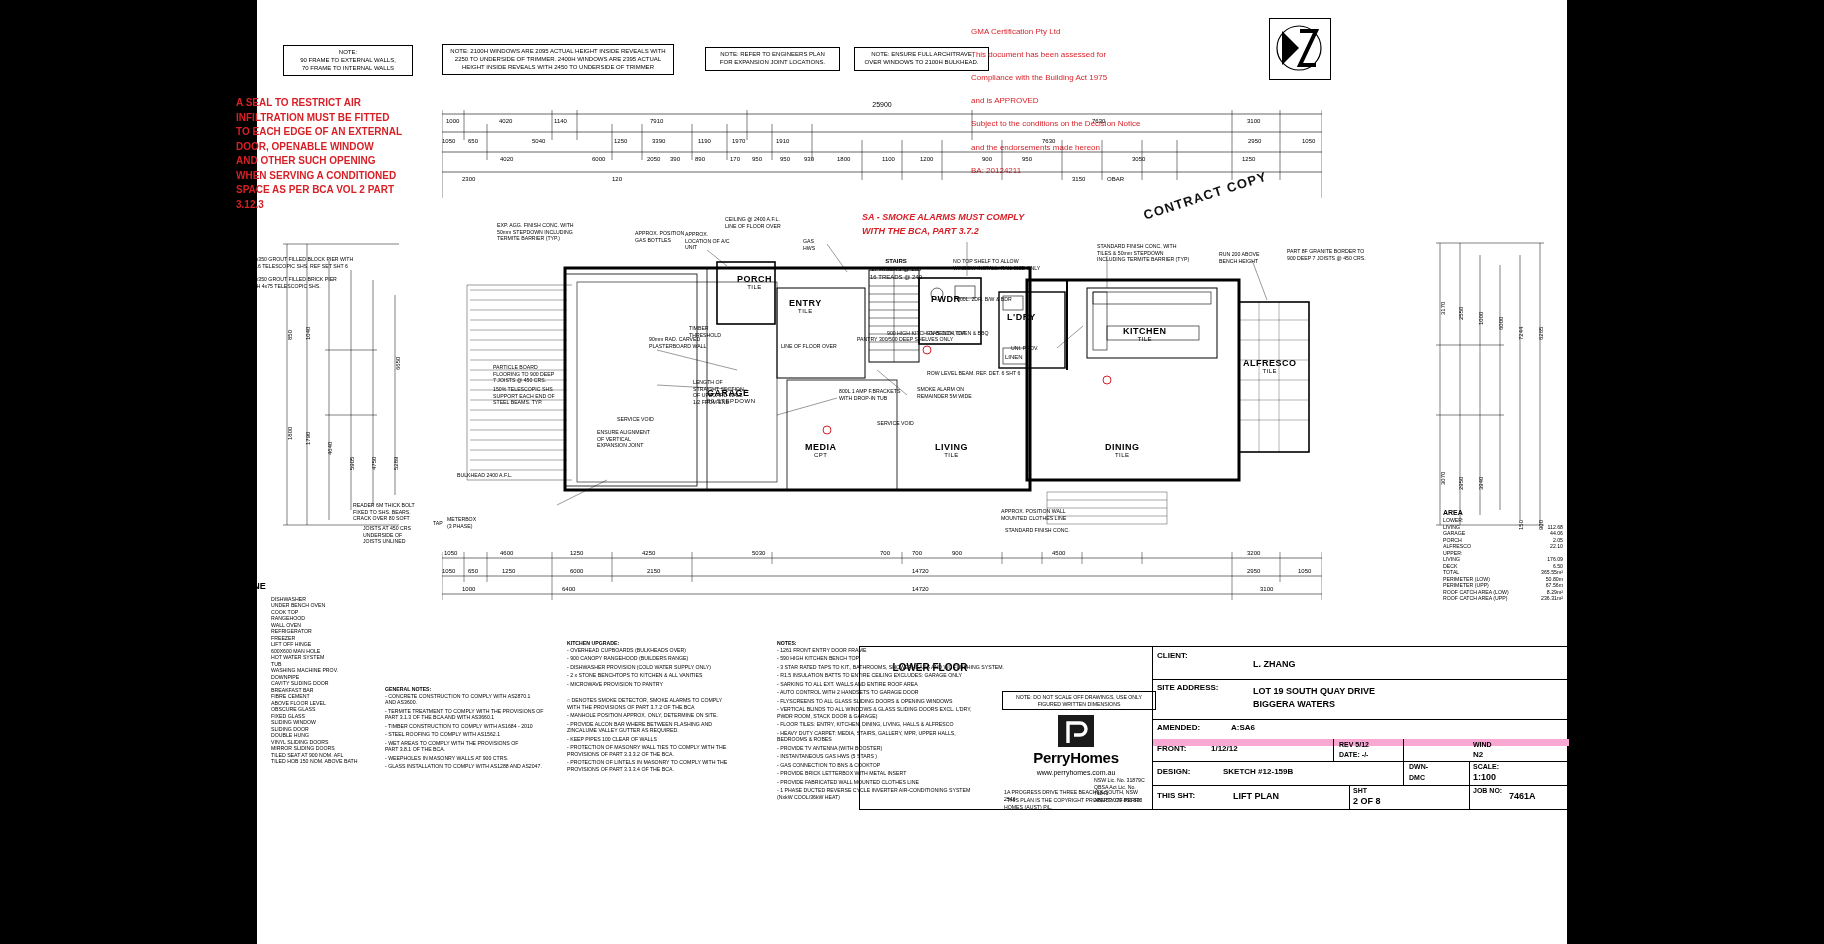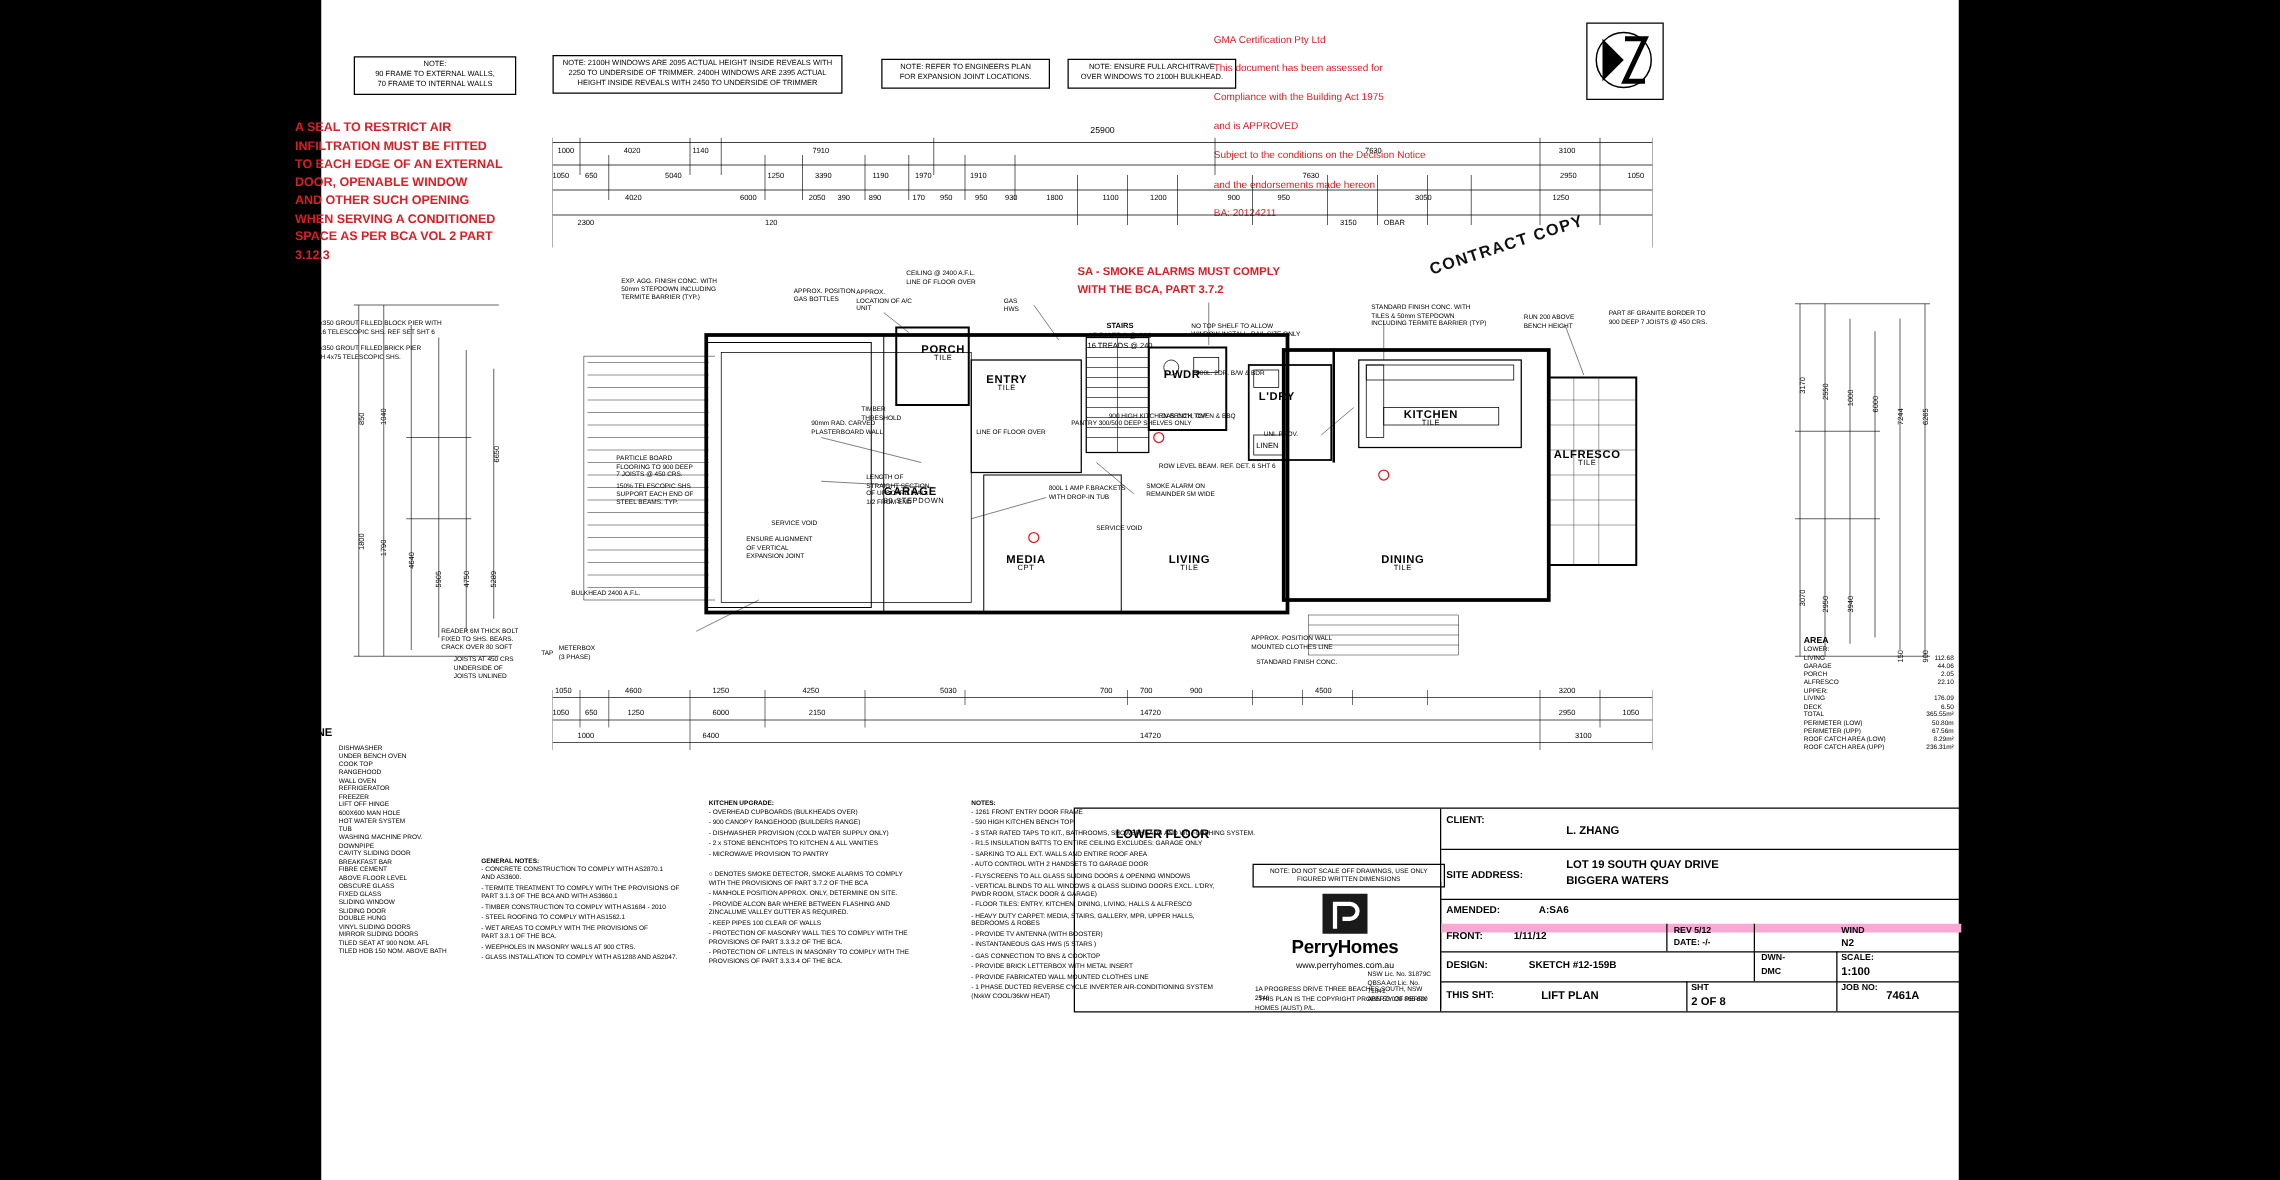--- a/index.html
+++ b/index.html
@@ -63,21 +63,21 @@
 
   <div class="abs red t10 bold" style="left:-21px;top:96px;width:200px;white-space:pre-line;line-height:1.45;">A SEAL TO RESTRICT AIR
 INFILTRATION MUST BE FITTED
 TO EACH EDGE OF AN EXTERNAL
 DOOR, OPENABLE WINDOW
 AND OTHER SUCH OPENING
 WHEN SERVING A CONDITIONED
 SPACE AS PER BCA VOL 2 PART
 3.12.3</div>
 
-  <div class="abs red t9 bold" style="left:605px;top:211px;width:230px;white-space:pre-line;line-height:1.5;">SA  -  SMOKE ALARMS MUST COMPLY
+  <div class="abs red t9 bold" style="left:605px;top:211px;width:230px;white-space:pre-line;line-height:1.5;font-style:italic;">SA  -  SMOKE ALARMS MUST COMPLY
 WITH THE BCA, PART 3.7.2</div>
 
   <div class="abs" style="left:185px;top:100px;width:880px;height:100px;">
 
     <div class="abs t7 ctr" style="left:0;top:0;width:880px;">25900</div>
     <svg width="880" height="96" style="position:absolute;left:0;top:10px;">
       <line x1="0" y1="4" x2="880" y2="4" stroke="#000" stroke-width="0.6"></line>
       <line x1="0" y1="0" x2="0" y2="88" stroke="#000" stroke-width="0.5"></line>
       <line x1="880" y1="0" x2="880" y2="88" stroke="#000" stroke-width="0.5"></line>
       <line x1="0" y1="22" x2="880" y2="22" stroke="#000" stroke-width="0.6"></line>
@@ -724,33 +724,33 @@
     </div>
 
     <div class="abs" style="left:292px;top:0;width:416px;height:162px;border-left:1px solid #000;">
 
       <div class="abs" style="left:0;top:0;width:416px;height:32px;border-bottom:1px solid #000;">
         <span class="abs t8 bold" style="left:4px;top:4px;">CLIENT:</span>
         <span class="abs t9 bold" style="left:100px;top:12px;">L. ZHANG</span>
       </div>
 
       <div class="abs" style="left:0;top:32px;width:416px;height:40px;border-bottom:1px solid #000;">
-        <span class="abs t8 bold" style="left:4px;top:4px;margin-top:12px;">SITE ADDRESS:</span>
+        <span class="abs t8 bold" style="left:4px;top:4px;">SITE ADDRESS:</span>
         <span class="abs t9 bold" style="left:100px;top:6px;white-space:pre-line;line-height:1.45;">LOT 19 SOUTH QUAY DRIVE
 BIGGERA WATERS</span>
       </div>
 
       <div class="abs" style="left:0;top:72px;width:416px;height:20px;border-bottom:7px solid #f9a8d4;">
         <span class="abs t8 bold" style="left:4px;top:4px;">AMENDED:</span>
         <span class="abs t8 bold" style="left:78px;top:4px;">A:SA6</span>
       </div>
 
       <div class="abs" style="left:0;top:92px;width:416px;height:22px;border-bottom:1px solid #000;">
         <span class="abs t8 bold" style="left:4px;top:5px;">FRONT:</span>
-        <span class="abs t8 bold" style="left:58px;top:5px;">1/11/12</span>
+        <span class="abs t8 bold" style="left:58px;top:5px;">1/12/12</span>
         <div class="abs" style="left:180px;top:0;width:1px;height:22px;background:#000;"></div>
         <span class="abs t7 bold" style="left:186px;top:1px;">REV 5/12</span>
         <span class="abs t7 bold" style="left:186px;top:11px;">DATE: -/-</span>
         <div class="abs" style="left:250px;top:0;width:1px;height:22px;background:#000;"></div>
         <span class="abs t7 bold" style="left:320px;top:1px;">WIND</span>
         <span class="abs t8 bold" style="left:320px;top:11px;">N2</span>
       </div>
 
       <div class="abs" style="left:0;top:114px;width:416px;height:24px;border-bottom:1px solid #000;">
         <span class="abs t8 bold" style="left:4px;top:6px;">DESIGN:</span>

